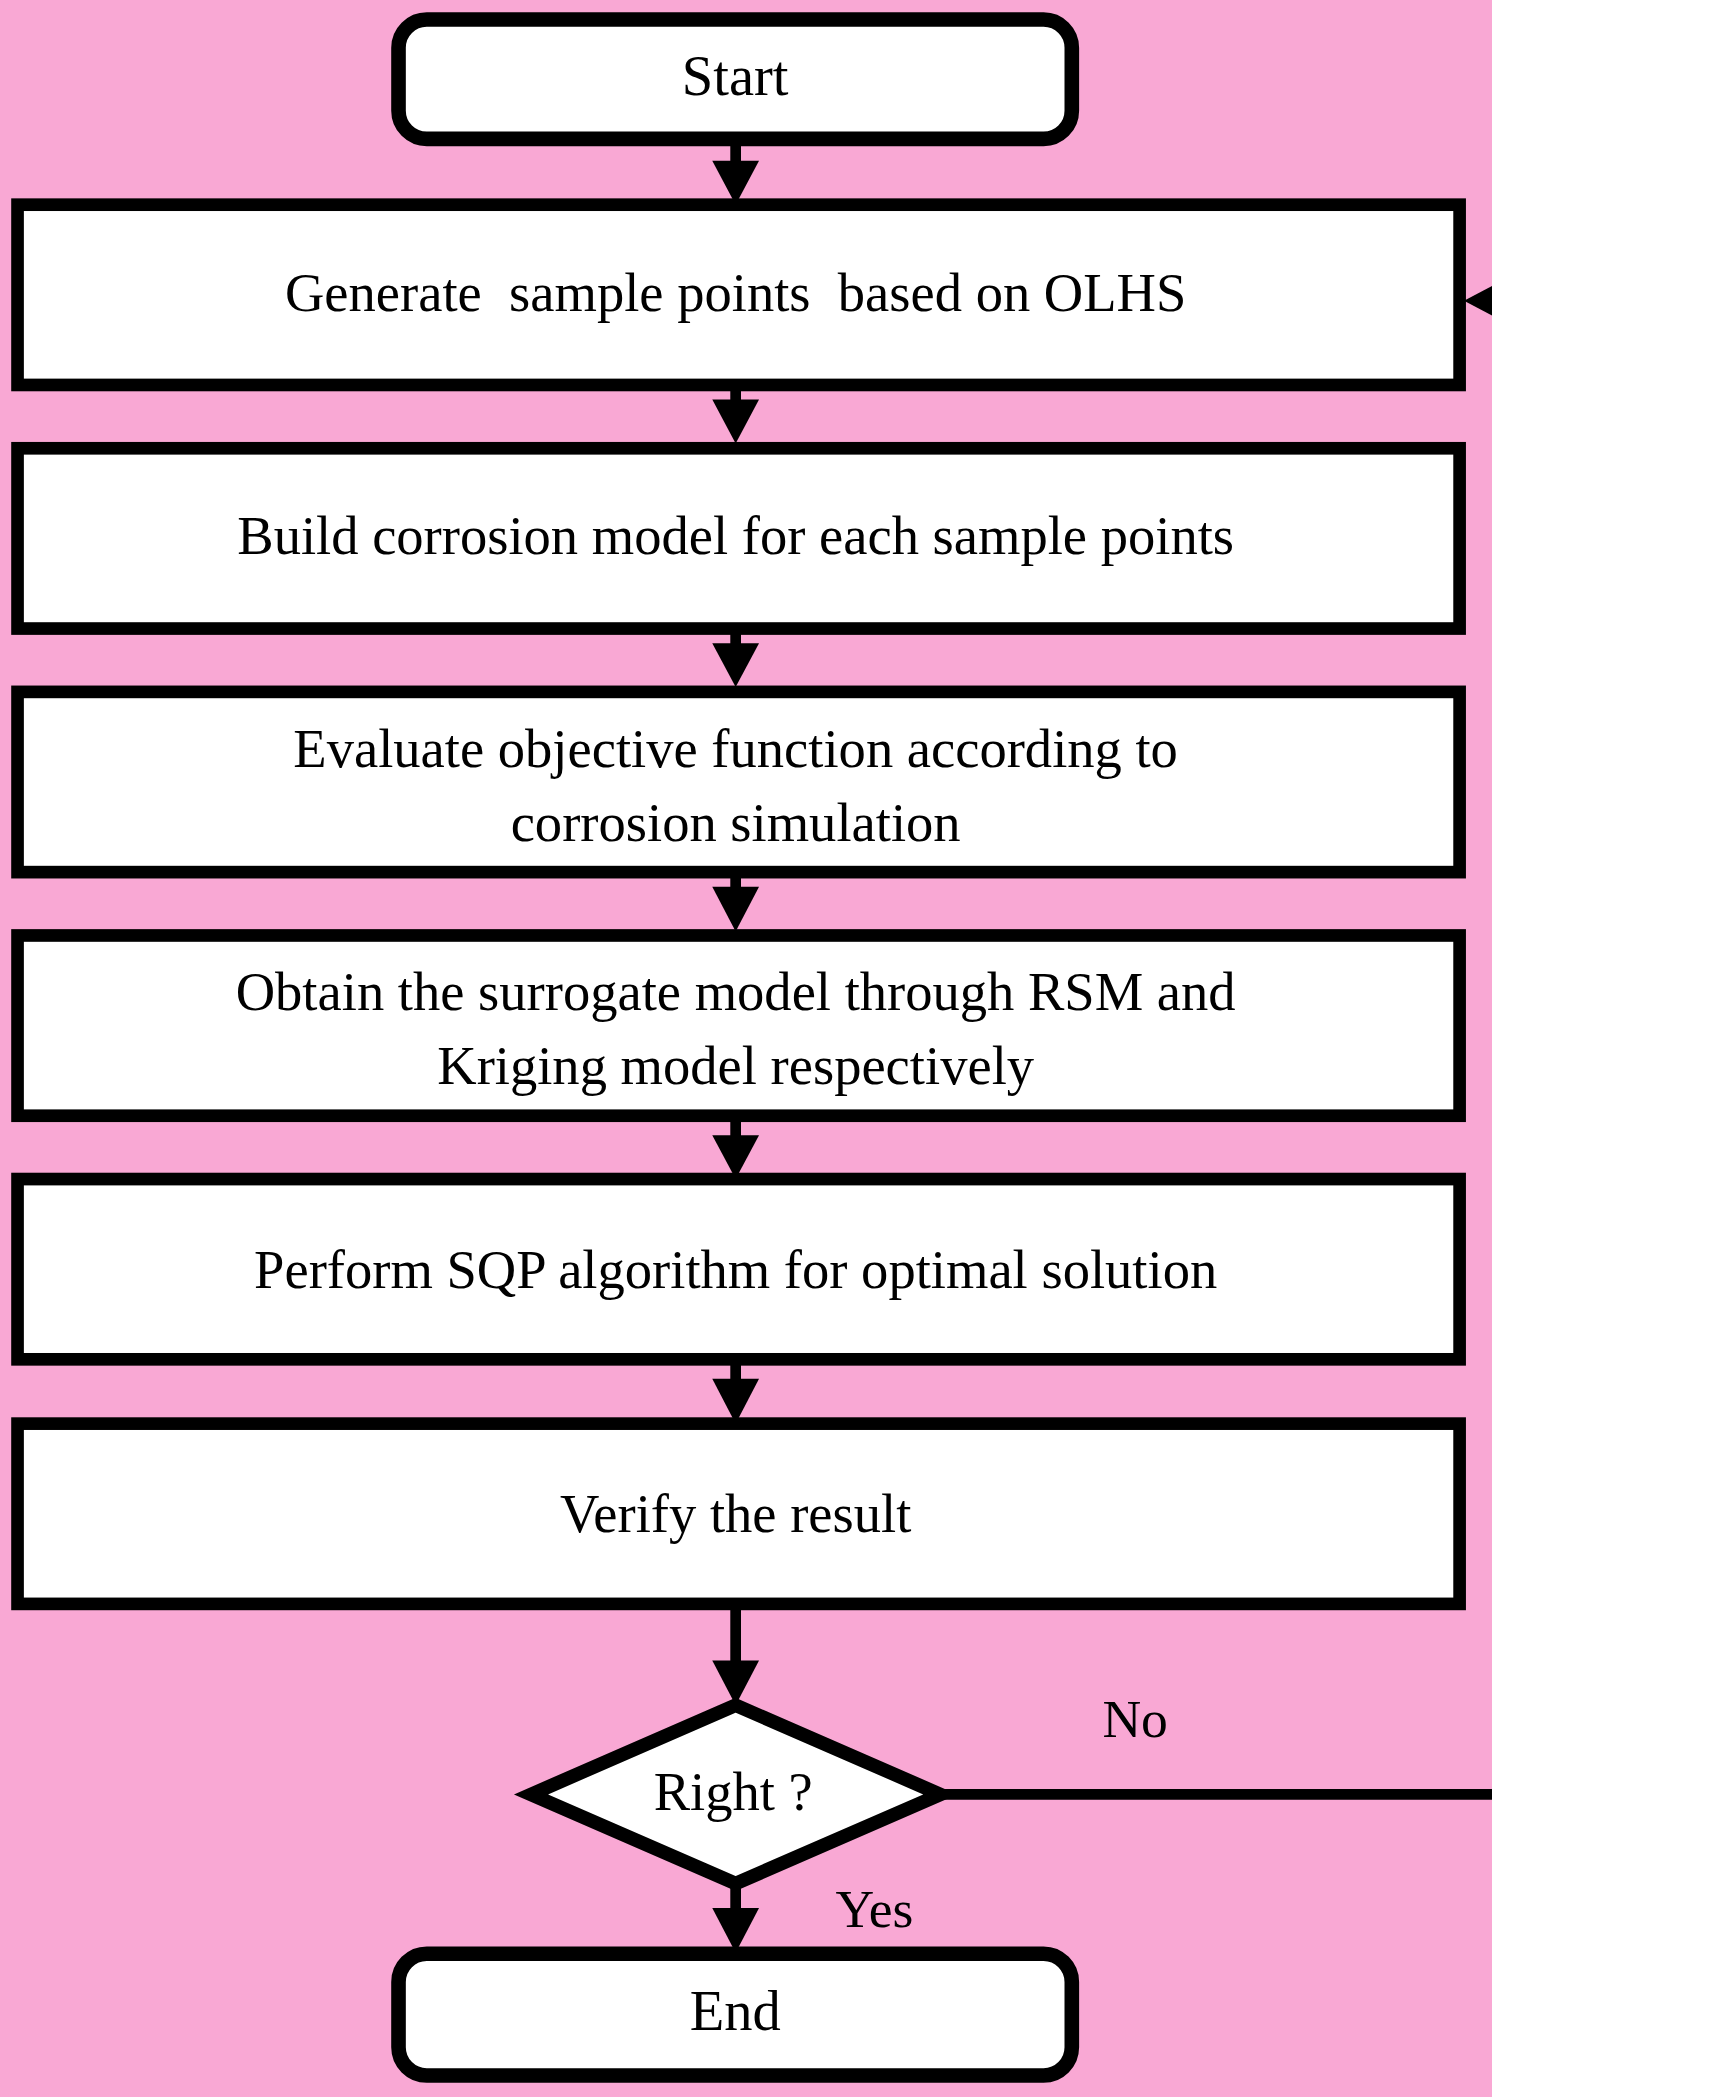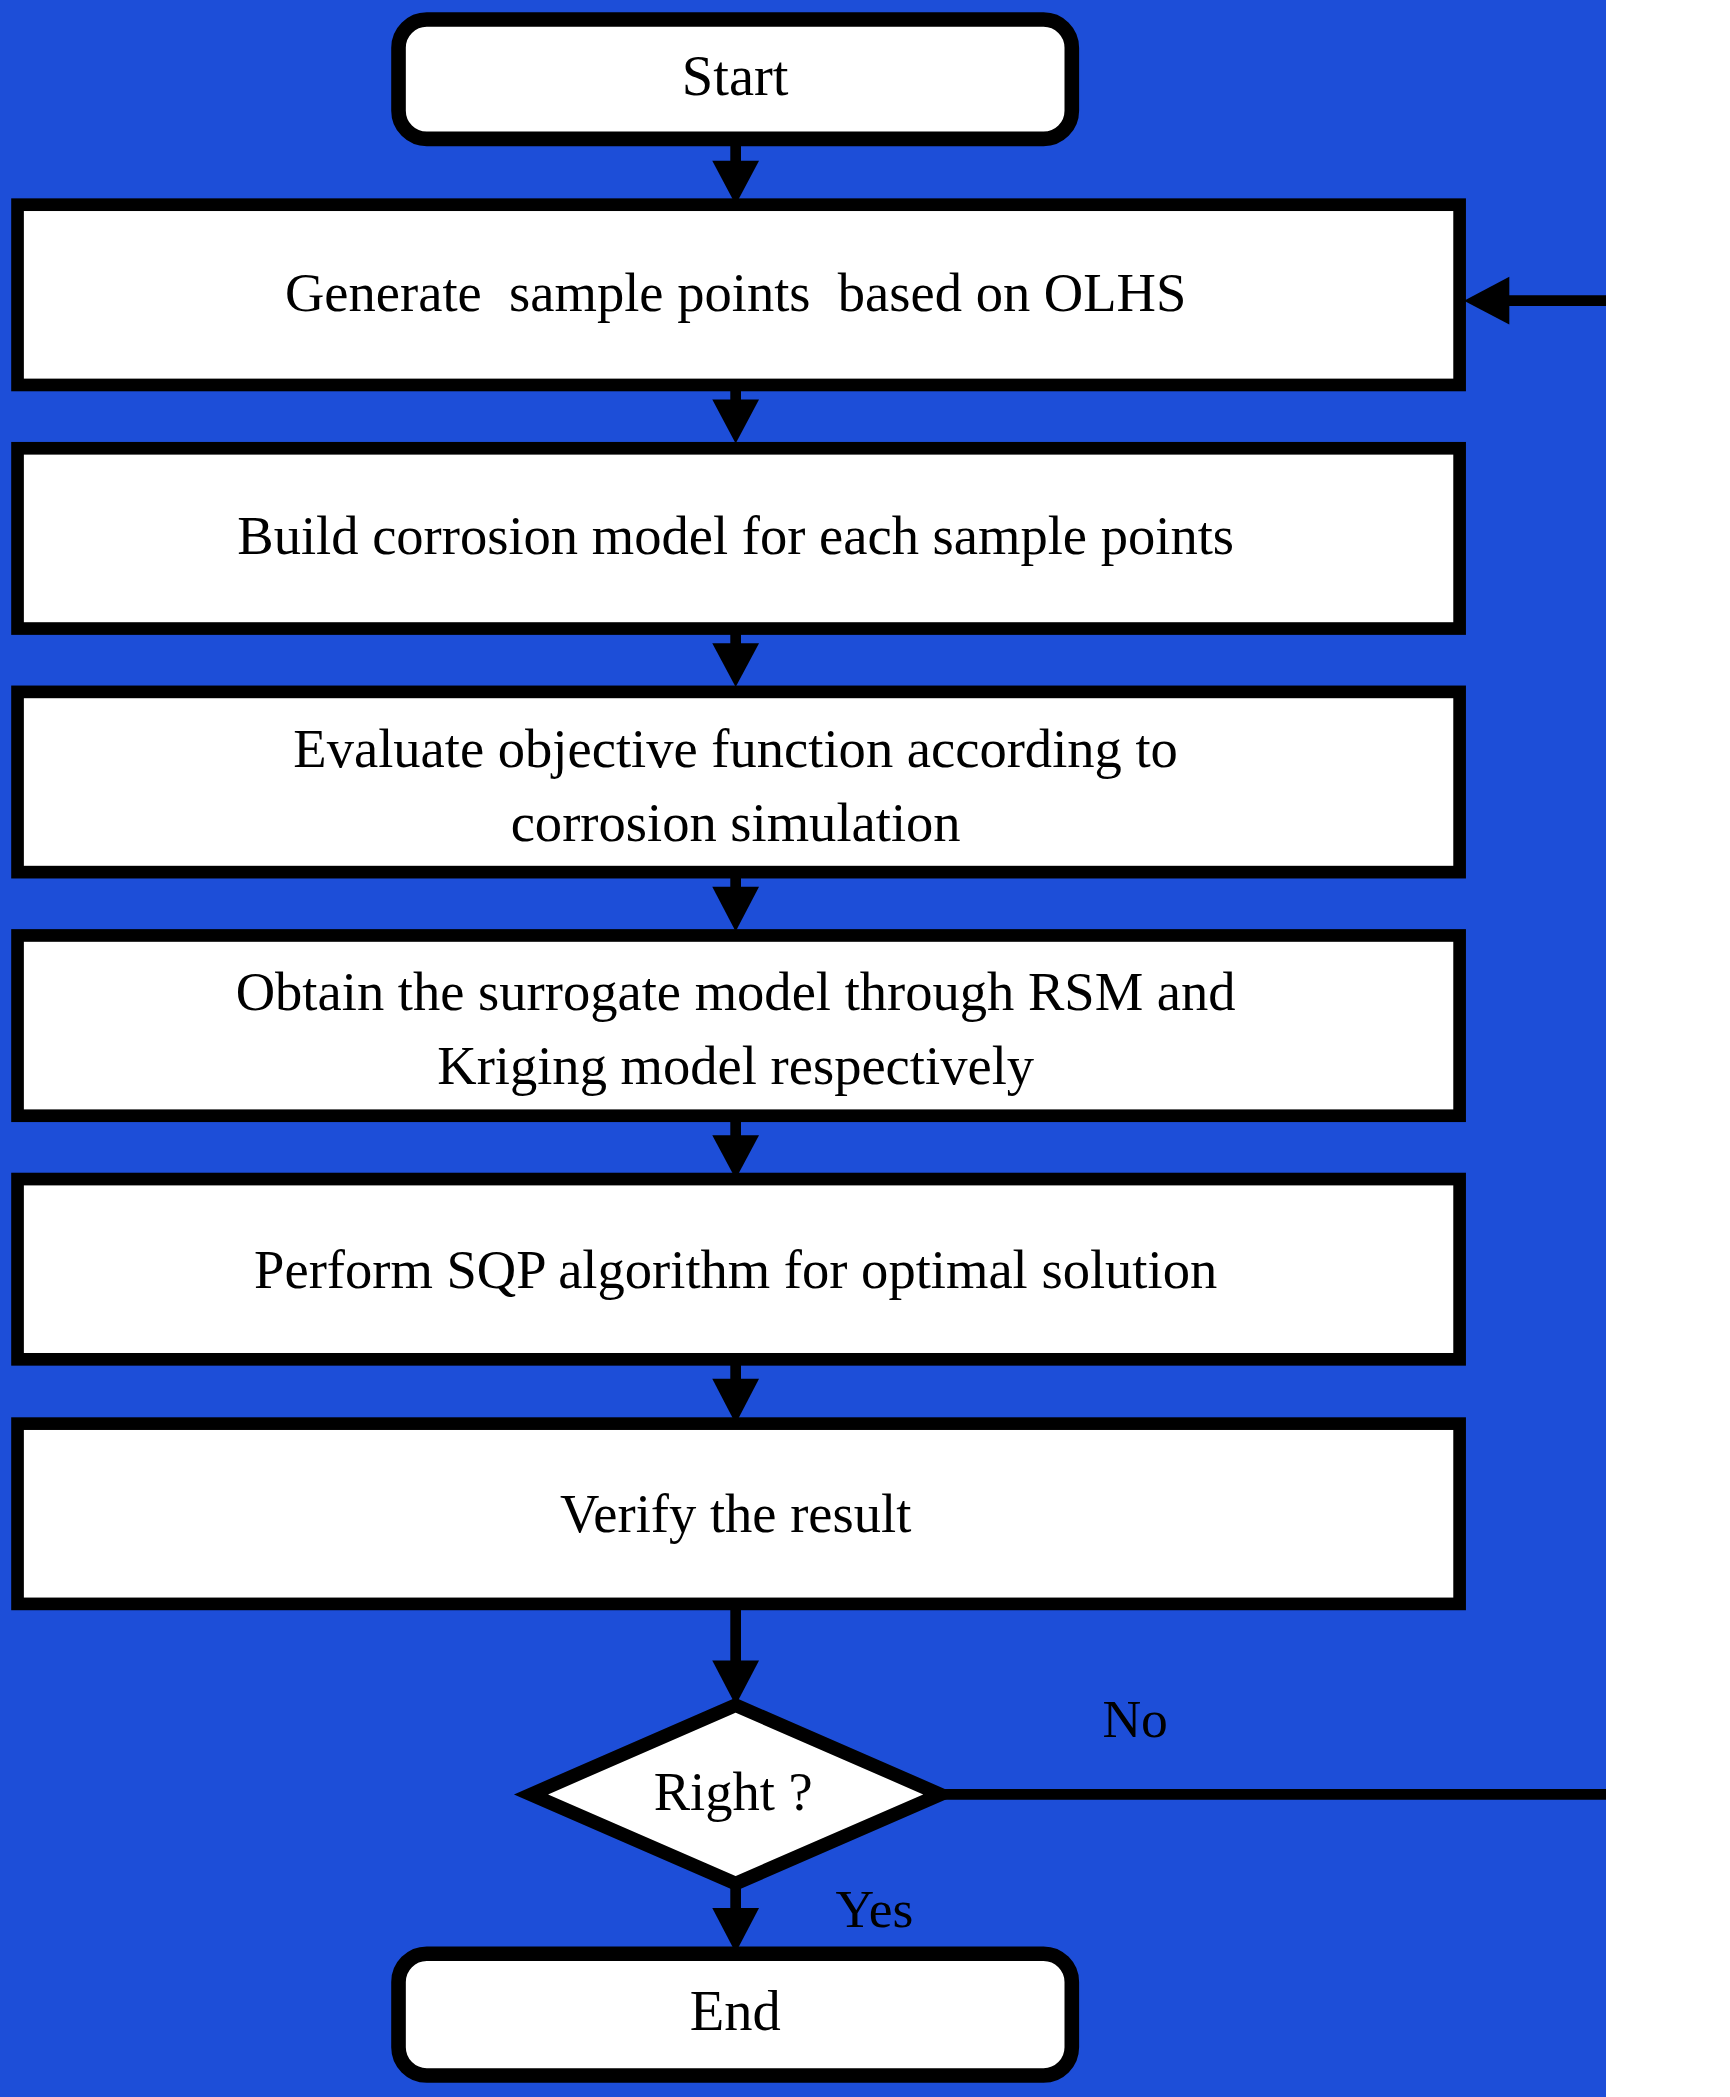--- a/index.html
+++ b/index.html
@@ -3,23 +3,23 @@
 <meta charset="utf-8">
 <title>Optimization Flowchart</title>
 <style>
   html, body {
     margin: 0;
     padding: 0;
     background: #ffffff;
   }
   #flow-root {
     position: relative;
-    width: 1606px;
+    width: 1492px;
     height: 2097px;
-    background: #1d4ed8;
+    background: #f9a8d4;
     font-family: "Liberation Serif", "DejaVu Serif", serif;
     overflow: hidden;
   }
   svg#flow-svg {
     position: absolute;
     top: 0;
     left: 0;
     width: 1730px;
     height: 2097px;
     display: block;

